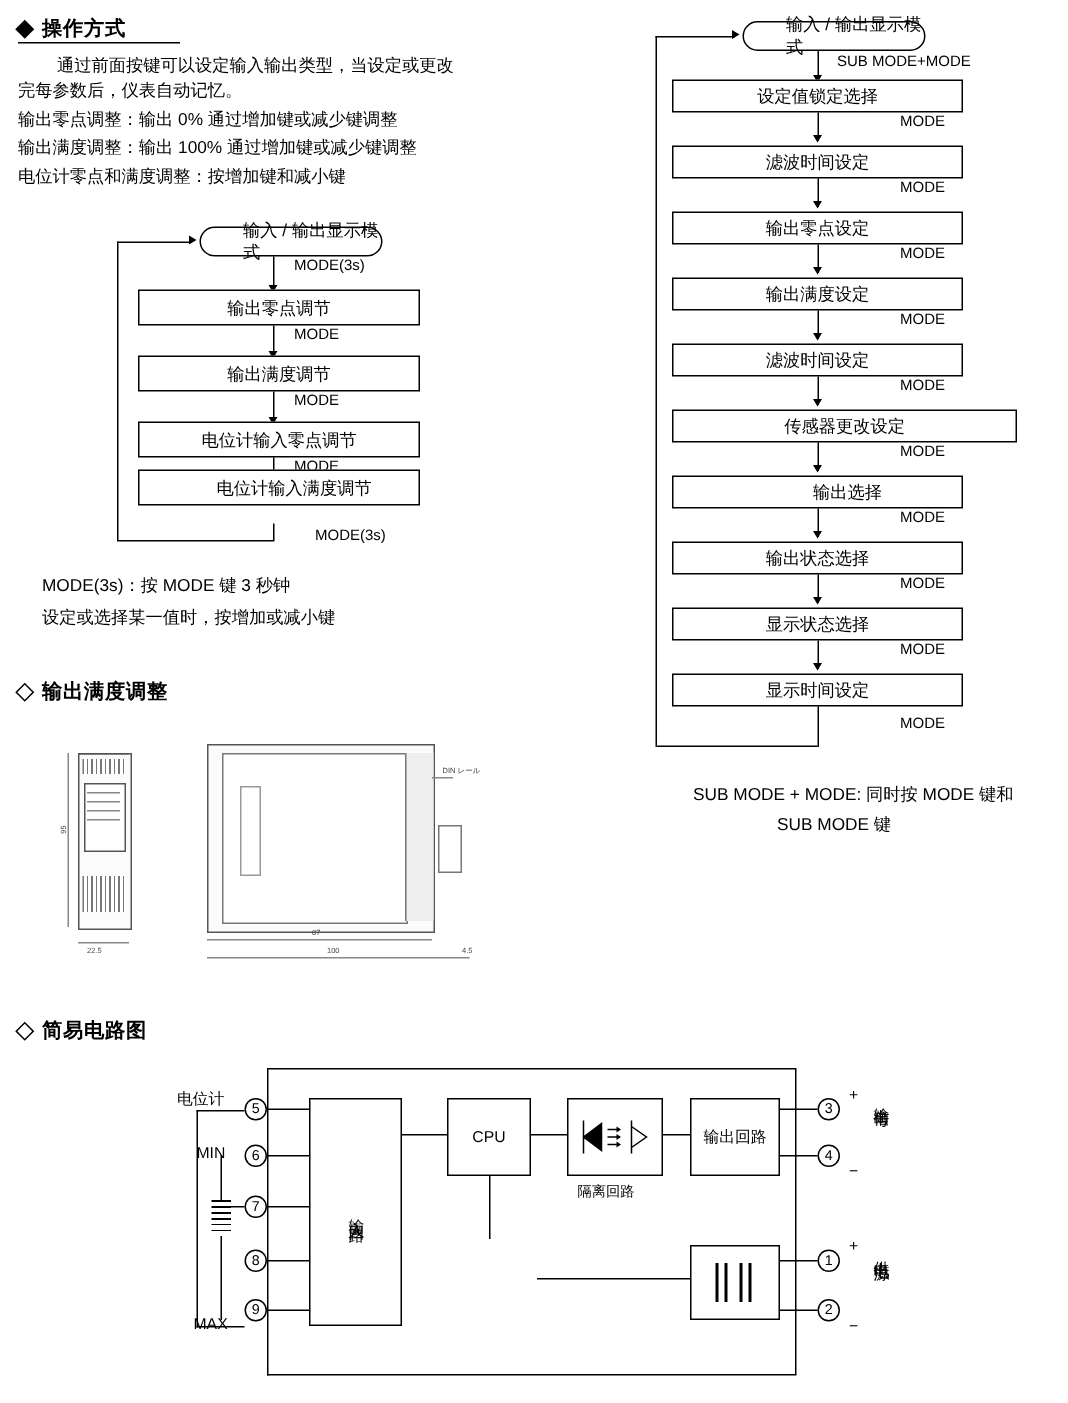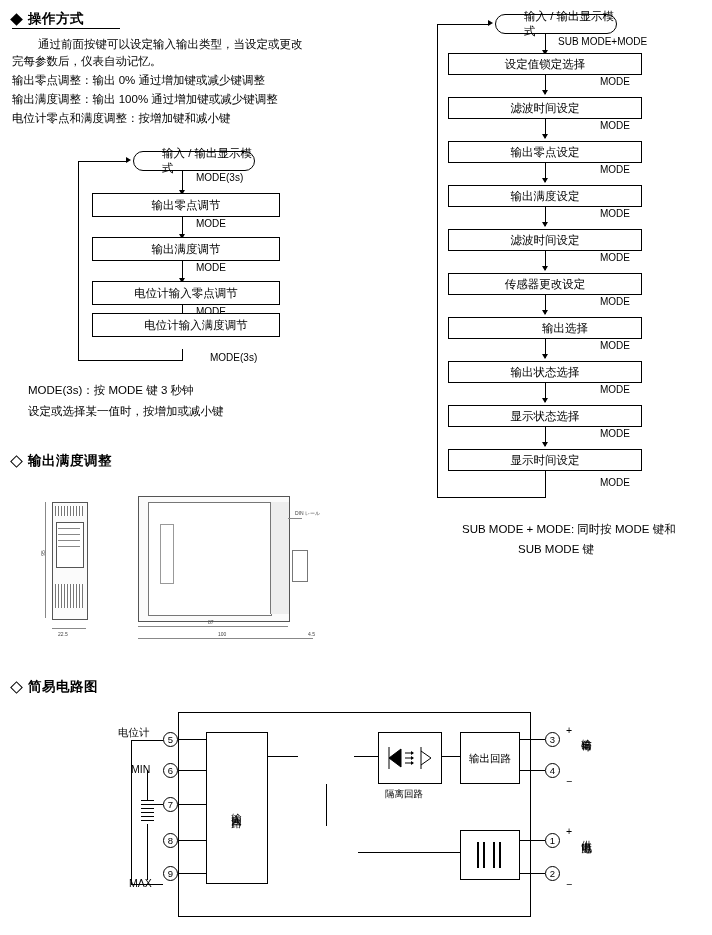--- a/index.html
+++ b/index.html
@@ -157,21 +157,21 @@
   <div class="fbox" style="left:448px;top:185px;width:194px;height:22px;">输出满度设定</div>
   <div class="vline" style="left:545px;top:207px;height:19px;"></div>
   <div class="arrow-d" style="left:542px;top:222px;"></div>
   <div class="lbl" style="left:600px;top:208px;">MODE</div>
 
   <div class="fbox" style="left:448px;top:229px;width:194px;height:22px;">滤波时间设定</div>
   <div class="vline" style="left:545px;top:251px;height:19px;"></div>
   <div class="arrow-d" style="left:542px;top:266px;"></div>
   <div class="lbl" style="left:600px;top:252px;">MODE</div>
 
-  <div class="fbox" style="left:448px;top:273px;width:194px;height:22px;">传感器更改设定</div>
+  <div class="fbox" style="left:448px;top:273px;width:230px;height:22px;">传感器更改设定</div>
   <div class="vline" style="left:545px;top:295px;height:19px;"></div>
   <div class="arrow-d" style="left:542px;top:310px;"></div>
   <div class="lbl" style="left:600px;top:296px;">MODE</div>
 
   <div class="fbox" style="left:448px;top:317px;width:194px;height:22px;padding-left:40px;">输出选择</div>
   <div class="vline" style="left:545px;top:339px;height:19px;"></div>
   <div class="arrow-d" style="left:542px;top:354px;"></div>
   <div class="lbl" style="left:600px;top:340px;">MODE</div>
 
   <div class="fbox" style="left:448px;top:361px;width:194px;height:22px;">输出状态选择</div>
@@ -263,20 +263,21 @@
   <div class="ctxt" style="left:131px;top:763px;">MIN</div>
   <div class="ctxt" style="left:129px;top:877px;">MAX</div>
   <div class="cline" style="left:131px;top:740px;width:32px;height:1px;"></div>
   <div class="cline" style="left:131px;top:740px;width:1px;height:145px;"></div>
   <div class="cline" style="left:131px;top:884px;width:32px;height:1px;"></div>
   <div class="cline" style="left:147px;top:770px;width:1px;height:110px;"></div>
   <div style="position:absolute;left:141px;top:800px;width:13px;height:24px;background:repeating-linear-gradient(180deg,#000 0 1px,#fff 1px 4px);"></div>
   <div class="cline" style="left:147px;top:804px;width:16px;height:1px;"></div>
 
   <div class="cbox vert" style="left:206px;top:732px;width:62px;height:152px;">输入回路</div>
+  <div class="cbox" style="left:298px;top:732px;width:56px;height:52px;">CPU</div>
   <div class="cbox" style="left:378px;top:732px;width:64px;height:52px;">
     <svg width="54" height="34" viewBox="0 0 54 34">
       <path d="M6 6 L6 28 M6 17 L18 8 L18 26 Z" fill="#000" stroke="#000" stroke-width="1"></path>
       <path d="M22 12 L30 12 M22 17 L30 17 M22 22 L30 22" stroke="#000" stroke-width="1"></path>
       <path d="M28 10 L31 12 L28 14 M28 15 L31 17 L28 19 M28 20 L31 22 L28 24" fill="#000"></path>
       <path d="M38 6 L38 28 M38 10 L48 17 L38 24" fill="none" stroke="#000" stroke-width="1"></path>
     </svg>
   </div>
   <div class="ctxt small" style="left:385px;top:788px;">隔离回路</div>
   <div class="cbox" style="left:460px;top:732px;width:60px;height:52px;">输出回路</div>

